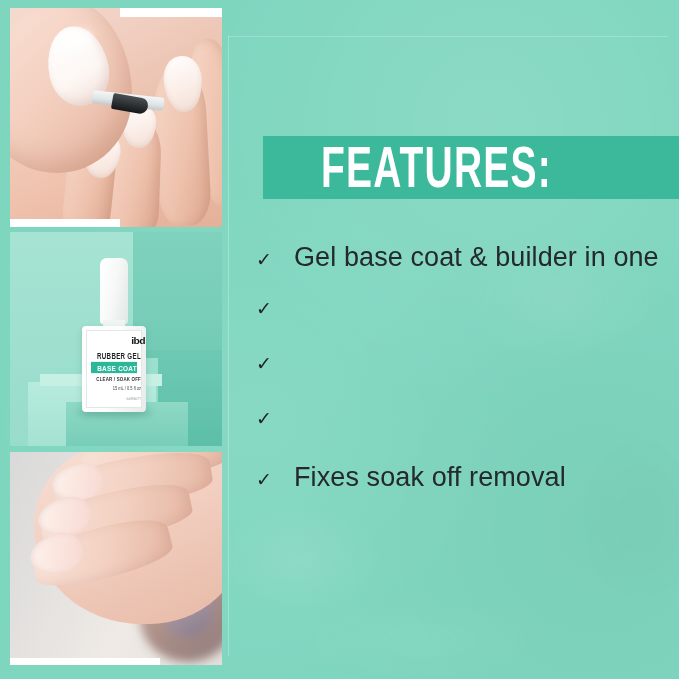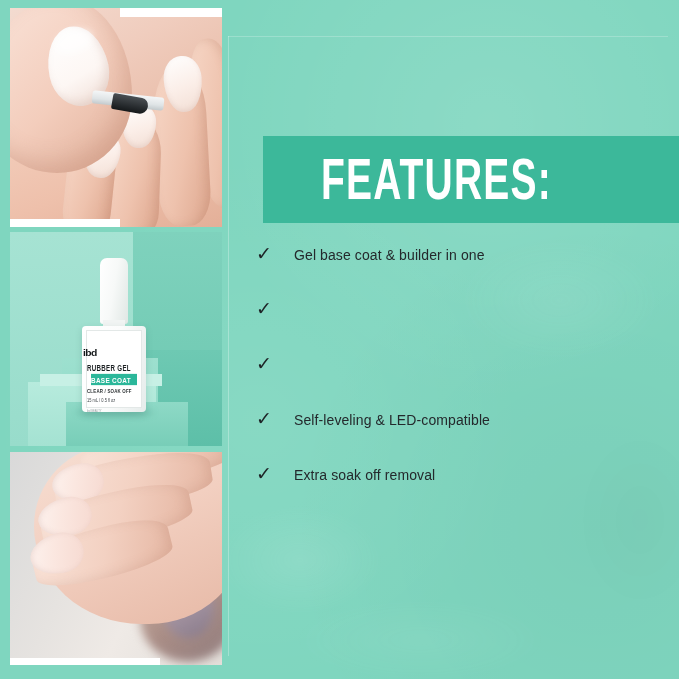--- a/index.html
+++ b/index.html
@@ -206,22 +206,22 @@
     background: linear-gradient(100deg, #ffffff 0%, #fbfcfc 50%, #e6eceb 100%);
     box-shadow: 0 3px 7px rgba(60,110,100,0.22);
   }
   .p2-label {
     position: absolute;
     left: 76px; top: 98px;
     width: 56px; height: 78px;
     background: #ffffff;
     border: 1px solid #e3e8e7;
     box-sizing: border-box;
-    padding-top: 18px;
-    text-align: left;
+    padding-top: 6px;
+    text-align: right;
   }
   .p2-brand {
     font-family: "Liberation Sans", sans-serif;
     font-weight: 700;
     font-size: 9px;
     letter-spacing: -0.5px;
     color: #14181a;
     line-height: 1;
     transform: scaleX(1.15);
   }
@@ -328,21 +328,21 @@
     position: absolute;
     left: 0; bottom: 0;
     width: 150px; height: 7px;
     background: #ffffff;
   }
 
   
   .banner {
     position: absolute;
     left: 263px; top: 136px;
-    width: 416px; height: 87px;
+    width: 416px; height: 63px;
     background: #3cb89a;
     display: flex;
     align-items: center;
   }
   .banner-title {
     margin-left: 58px;
     color: #ffffff;
     font-family: "Liberation Sans", sans-serif;
     font-weight: 700;
     font-size: 50px;
@@ -369,21 +369,21 @@
     flex: 0 0 38px;
     color: #1d2326;
     font-family: "DejaVu Sans", sans-serif;
     font-size: 19px;
     line-height: 1;
     font-weight: 400;
   }
   .feature-text {
     color: #24292c;
     font-family: "Liberation Sans", sans-serif;
-    font-size: 14px;
+    font-size: 27px;
     line-height: 1;
     letter-spacing: 0.1px;
     white-space: nowrap;
   }
 </style>
 </head>
 <body>
 
 <div id="canvas">
 
@@ -459,21 +459,20 @@
       <span class="feature-text">Gel base coat &amp; builder in one</span>
     </div>
     <div class="feature-row">
       <span class="feature-check">✓</span>
     </div>
     <div class="feature-row">
       <span class="feature-check">✓</span>
     </div>
     <div class="feature-row">
       <span class="feature-check">✓</span>
-      <span class="feature-text">Self-leveling &amp; LED-compatible</span>
     </div>
     <div class="feature-row">
       <span class="feature-check">✓</span>
-      <span class="feature-text">Extra soak off removal</span>
+      <span class="feature-text">Fixes soak off removal</span>
     </div>
   </div>
 
 </div>
 
 </body></html>

